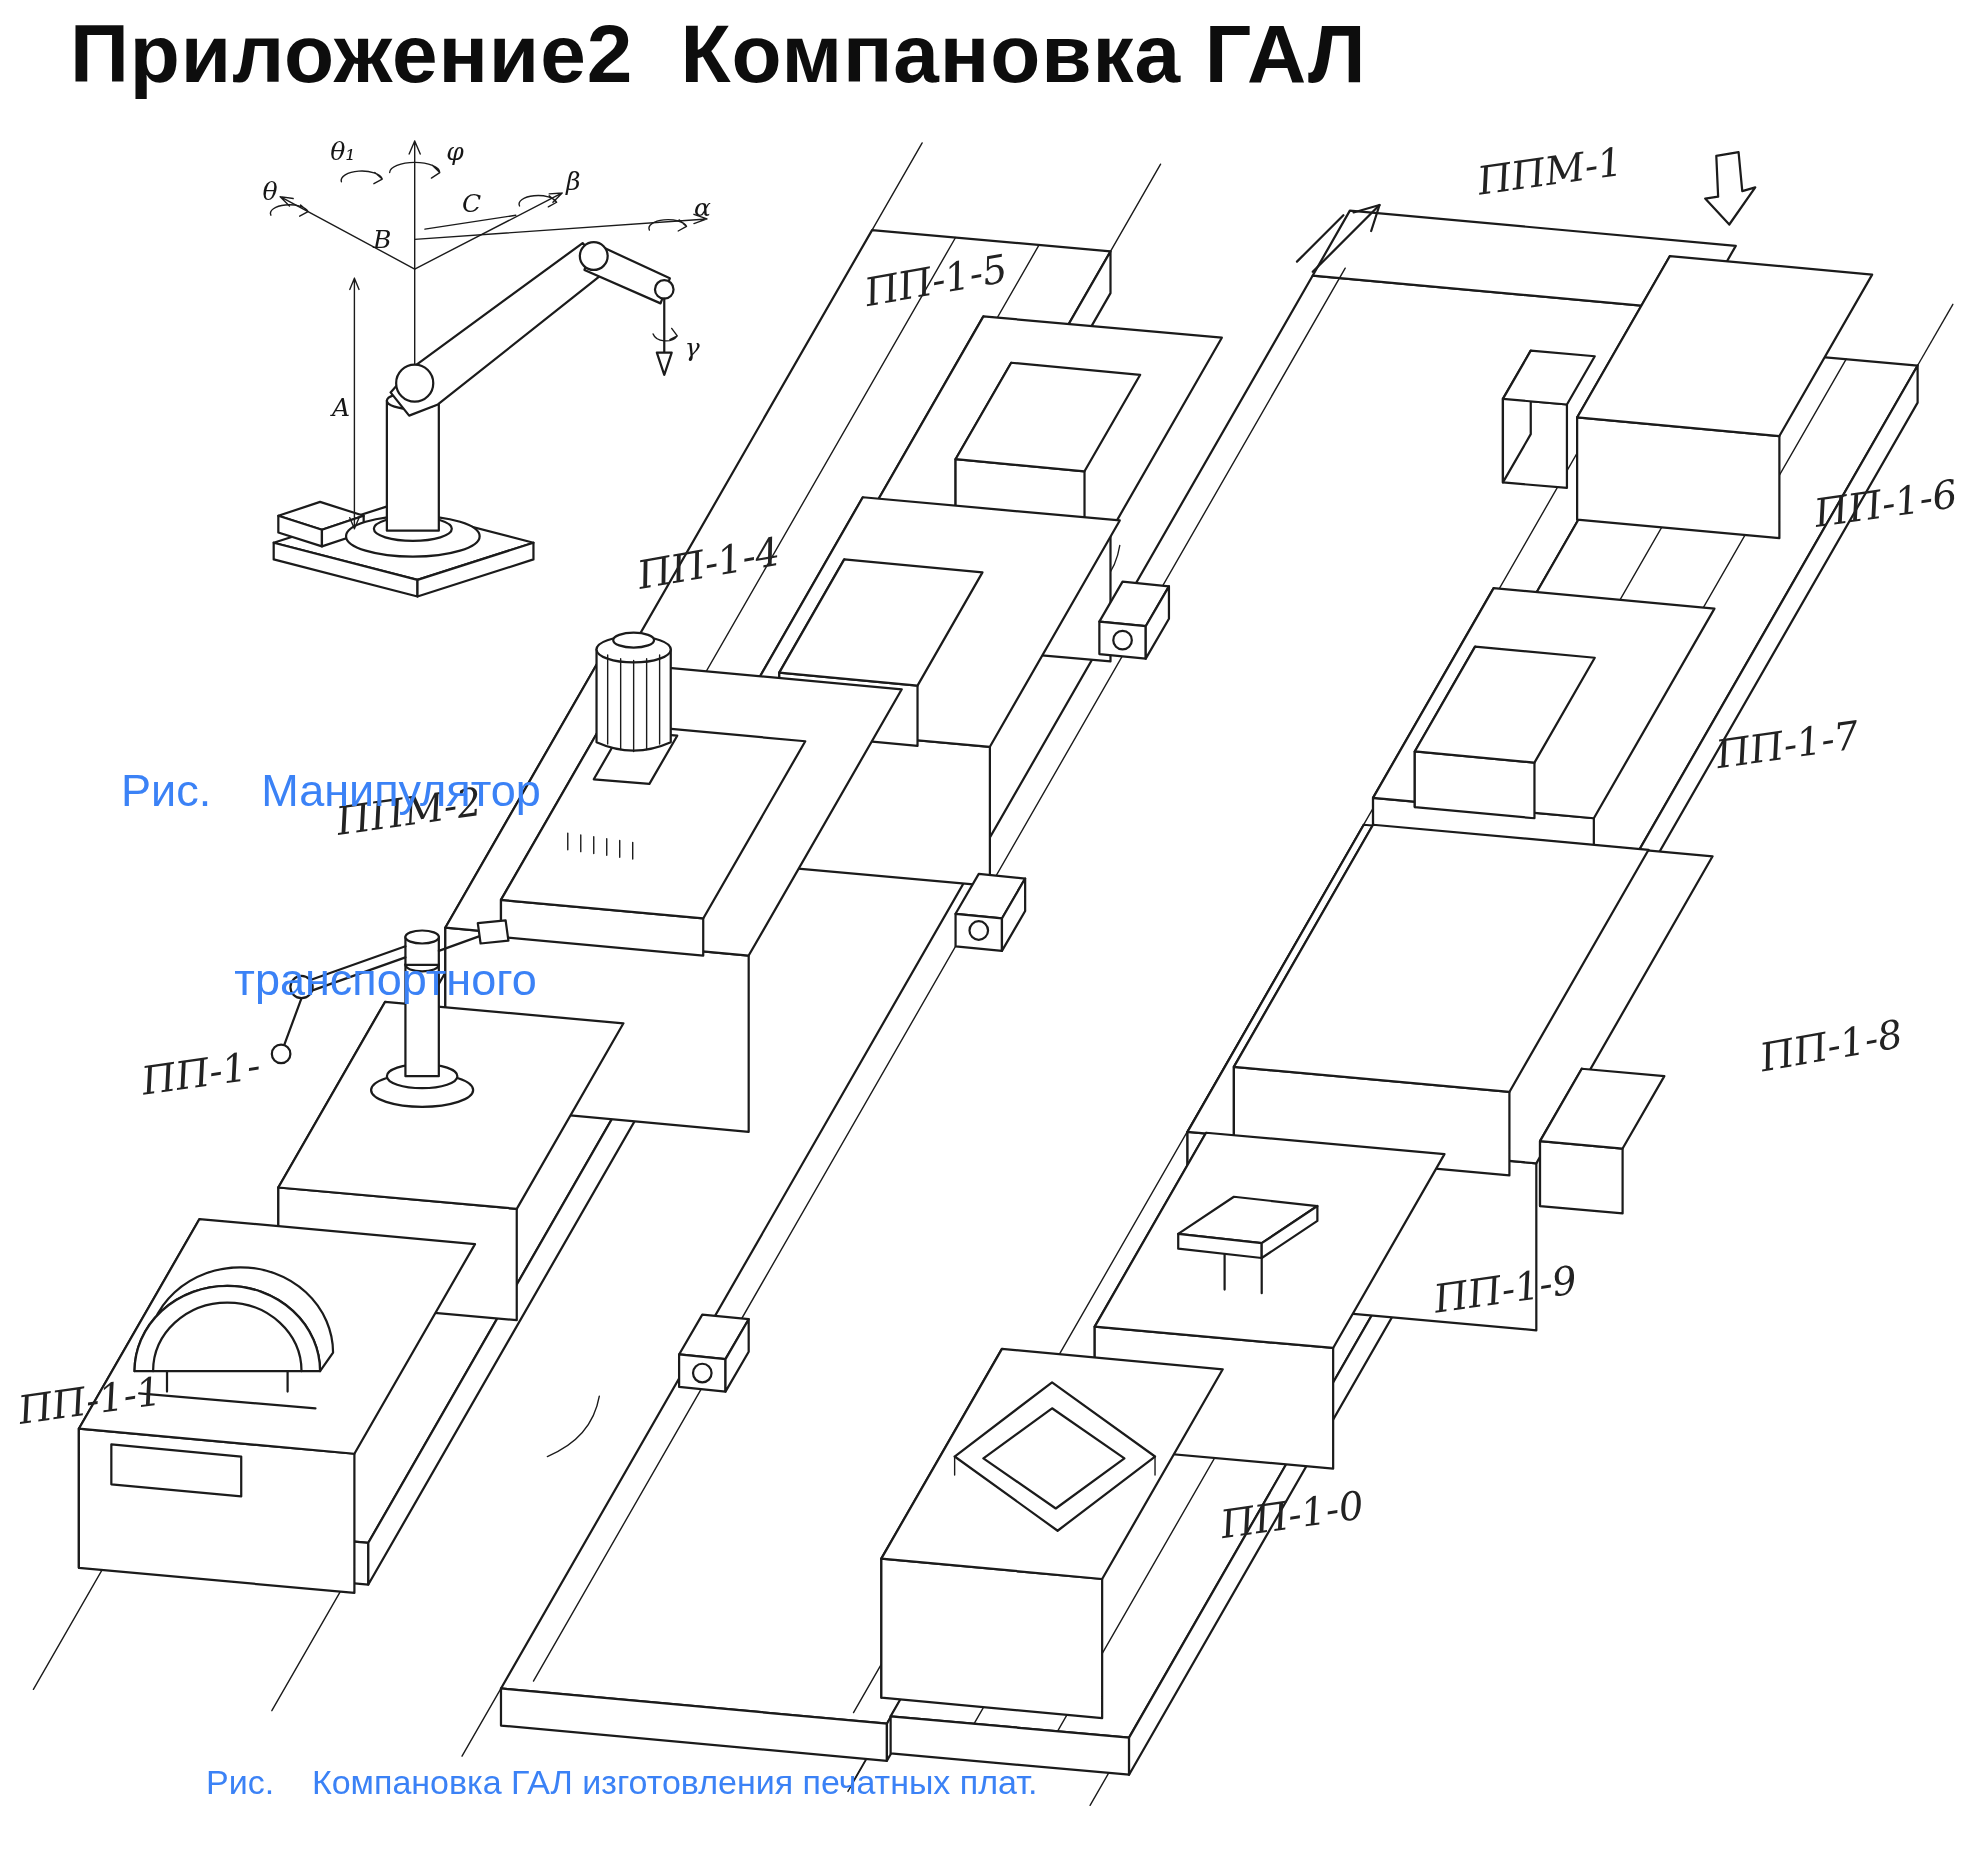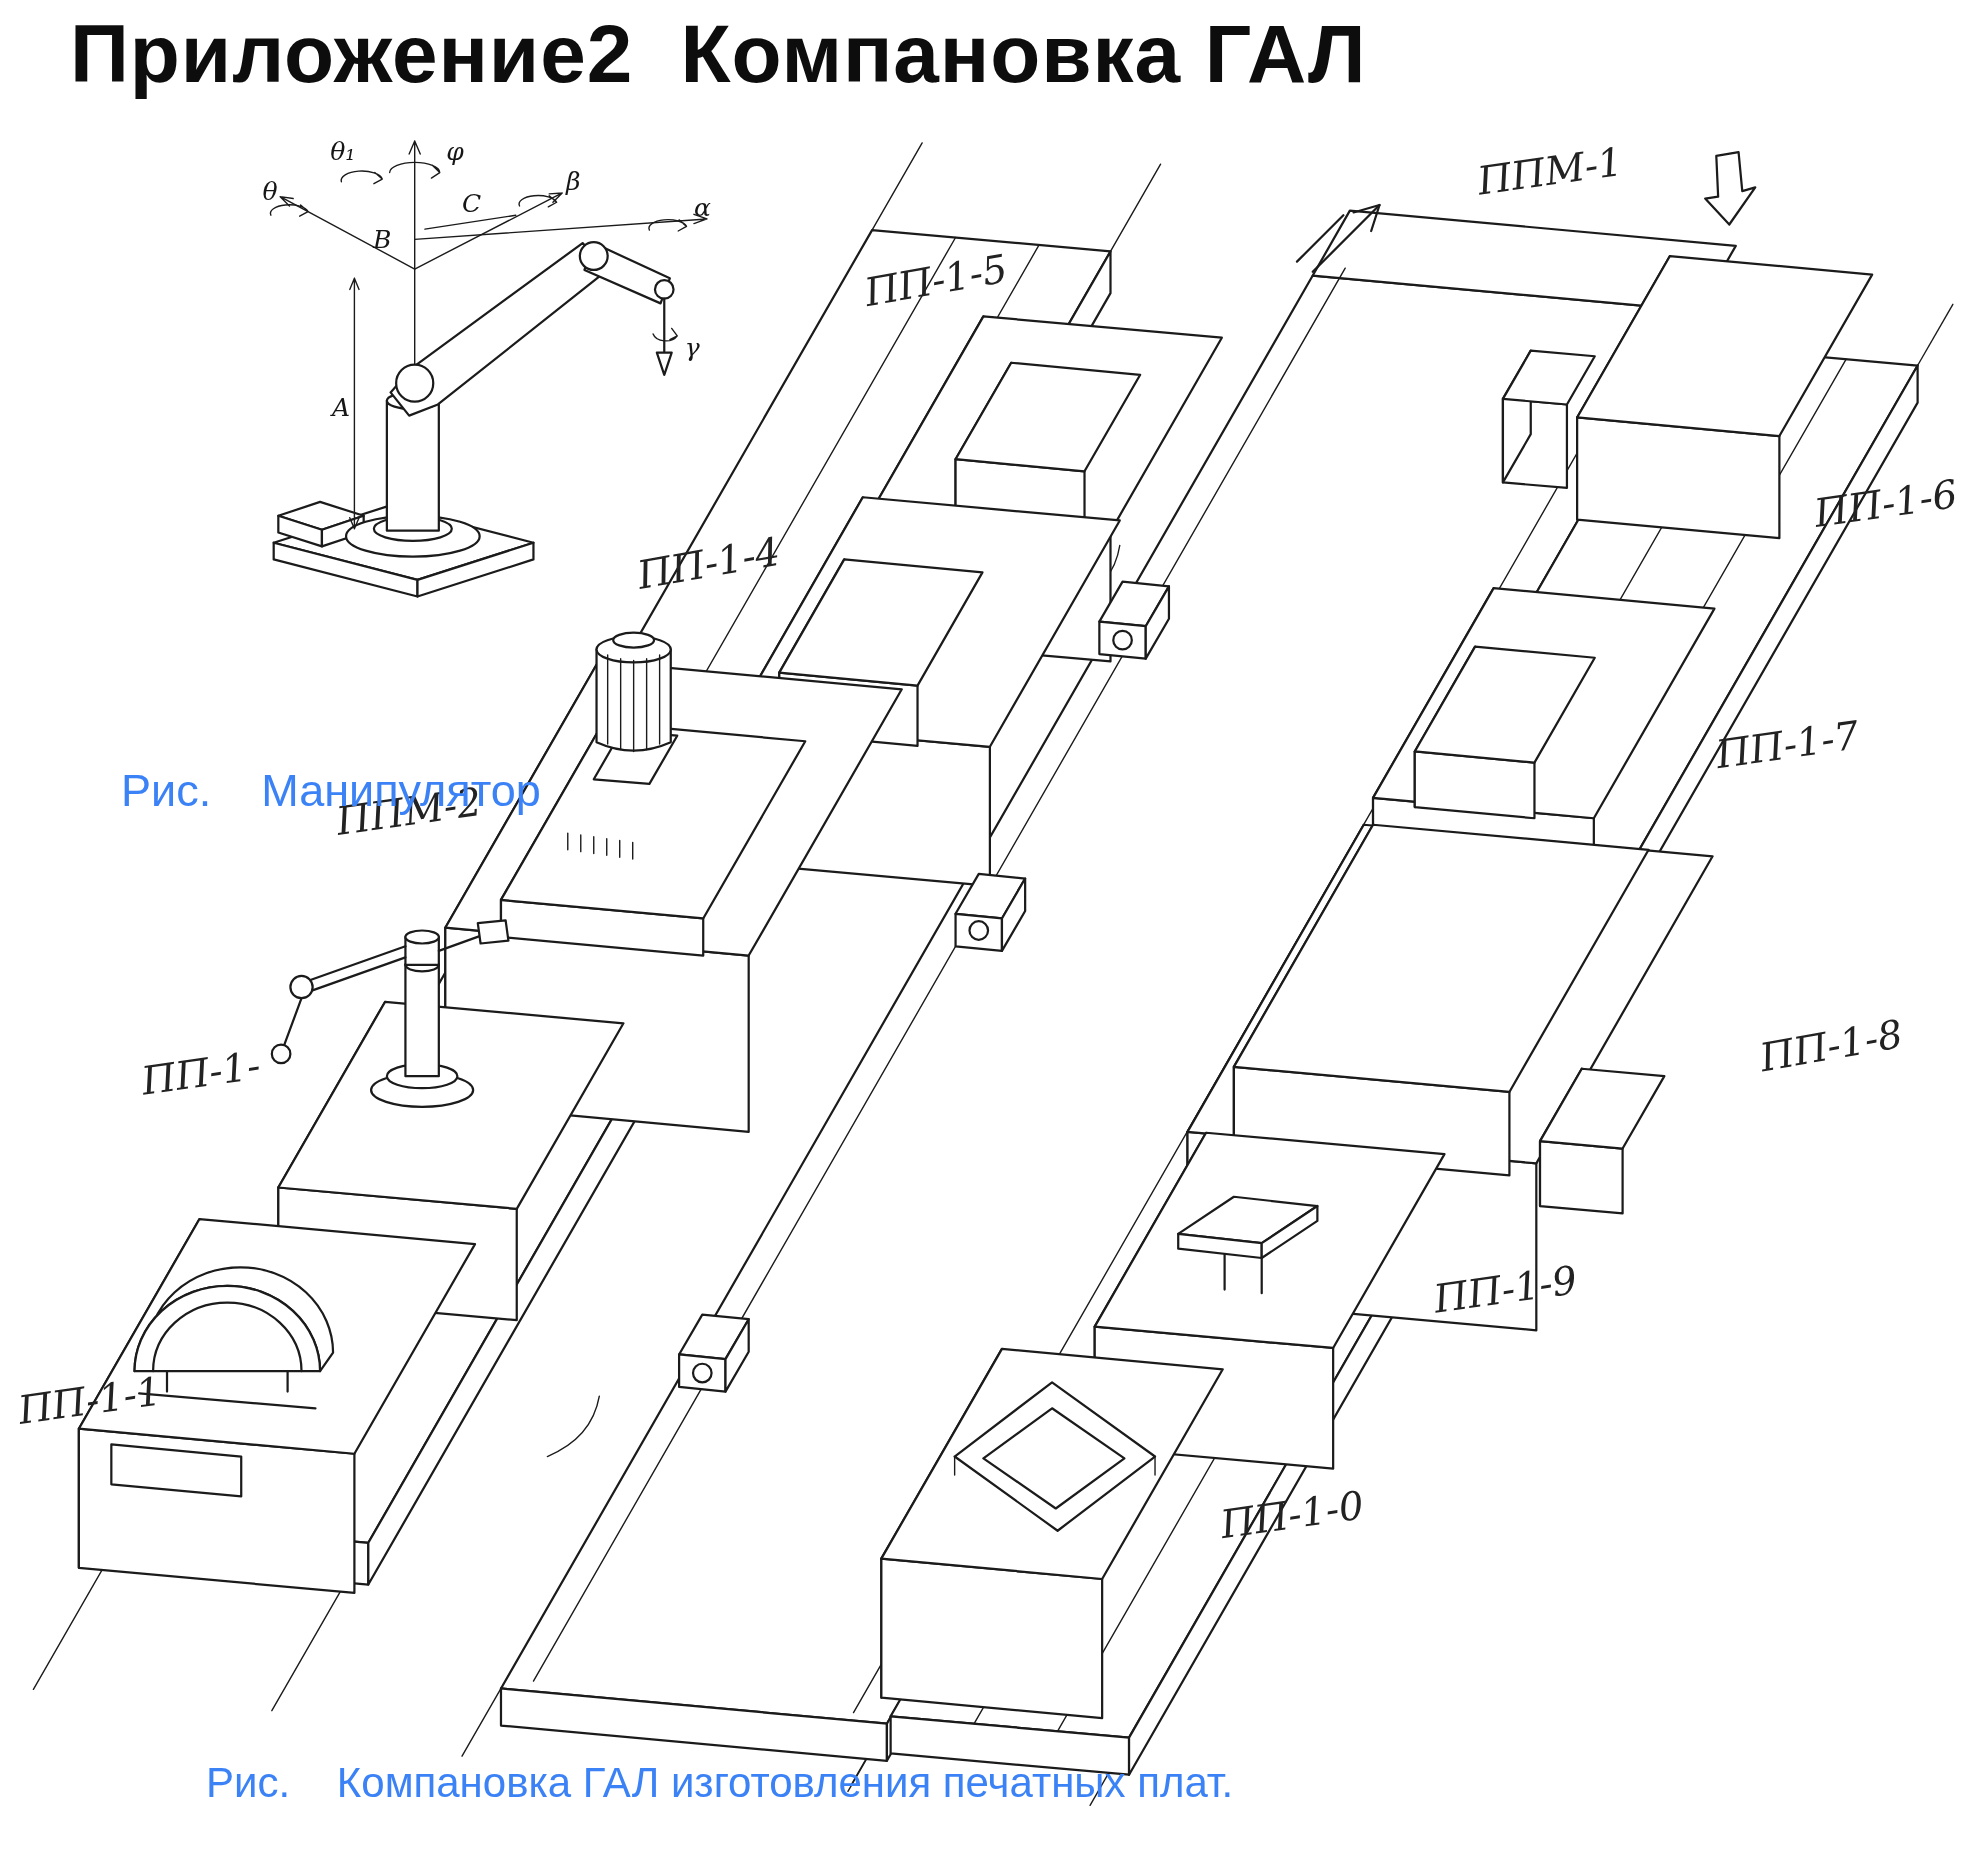--- a/index.html
+++ b/index.html
@@ -3,21 +3,21 @@
 <meta charset="utf-8">
 <style>
   html,body{margin:0;padding:0;background:#ffffff;}
   .page{position:relative;width:1977px;height:1874px;background:#ffffff;overflow:hidden;
         font-family:"Liberation Sans",sans-serif;color:#111;}
   .title{position:absolute;left:70px;top:7.4px;font-size:82px;font-weight:700;
          letter-spacing:0.9px;white-space:pre;color:#0d0d0d;text-align:center;}
   .cap{position:absolute;font-size:45px;line-height:63px;white-space:pre;color:#3b82f6;}
   .cap-robot{left:121px;top:633px;width:529px;}
   .cap-robot .c2,.cap-robot .c3{text-align:center;}
-  .cap-bottom{left:206px;top:1751px;font-size:42px;text-align:right;}
+  .cap-bottom{left:206px;top:1751px;font-size:34px;text-align:right;}
   svg{position:absolute;left:0;top:0;}
   .ln{fill:none;stroke:#1b1b1b;stroke-width:2.4;stroke-linecap:round;stroke-linejoin:round;}
   .thin{stroke-width:1.5;}
   .fc{fill:#ffffff;stroke:#1b1b1b;stroke-width:2.4;stroke-linejoin:round;}
   .mlabel{font-style:italic;font-size:42px;font-family:"DejaVu Serif",serif;fill:#222;}
   .axis{font-style:italic;font-size:27px;font-family:"DejaVu Serif",serif;fill:#161616;}
 </style>
 </head>
 <body>
 
@@ -266,18 +266,19 @@
       <text class="mlabel" x="155" y="1180" transform="rotate(-8 155 1180)">ПП-1-</text>
       <text class="mlabel" x="22" y="1535" transform="rotate(-8 22 1535)">ПП-1-1</text>
       <text class="mlabel" x="1900" y="1155" transform="rotate(-10 1900 1155)">ПП-1-8</text>
       <text class="mlabel" x="1548" y="1415" transform="rotate(-8 1548 1415)">ПП-1-9</text>
       <text class="mlabel" x="1318" y="1658" transform="rotate(-8 1318 1658)">ПП-1-0</text>
     </g>
   </svg>
 
   <div class="cap cap-robot">
     <div class="c1">Рис.    Манипулятор</div>
+    <div class="c2">транспортного</div>
   </div>
 
   <div class="cap cap-bottom">Рис.    Компановка ГАЛ изготовления печатных плат.</div>
 
 </div>
 
 
 </body></html>

